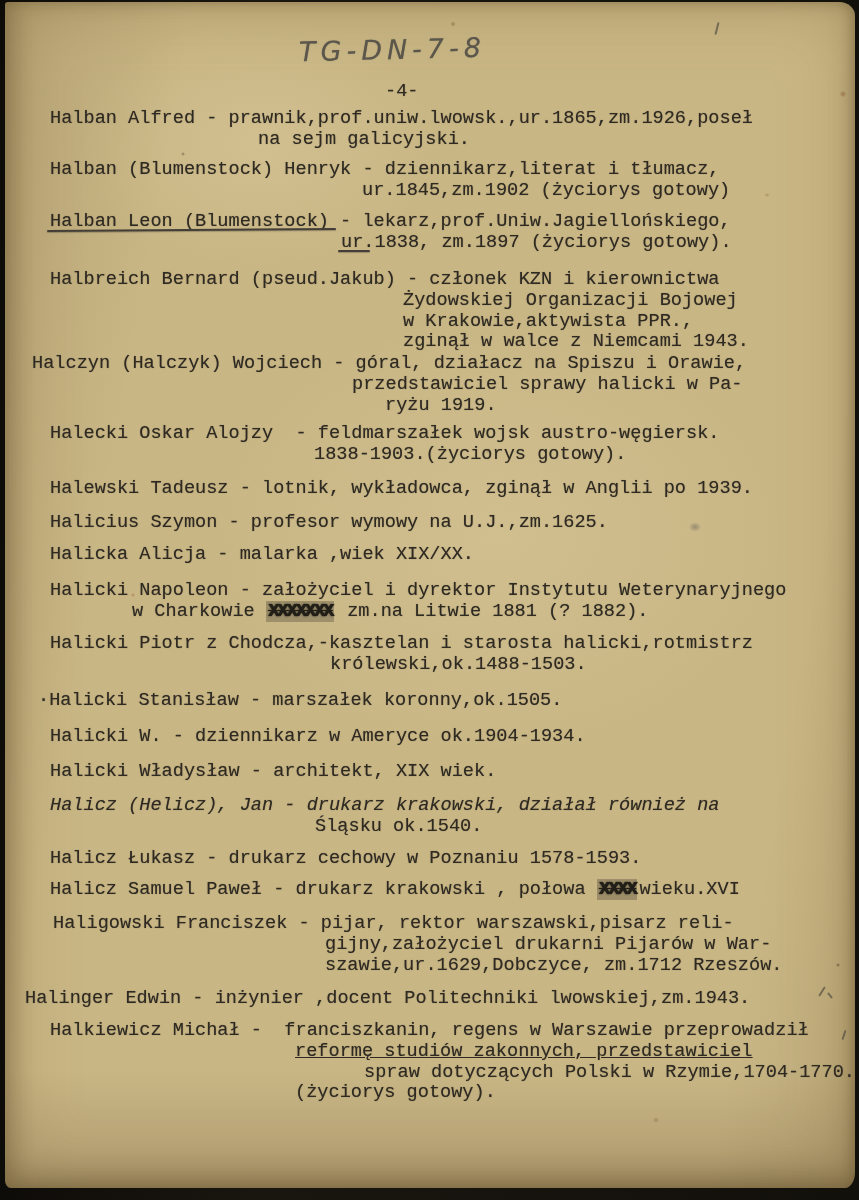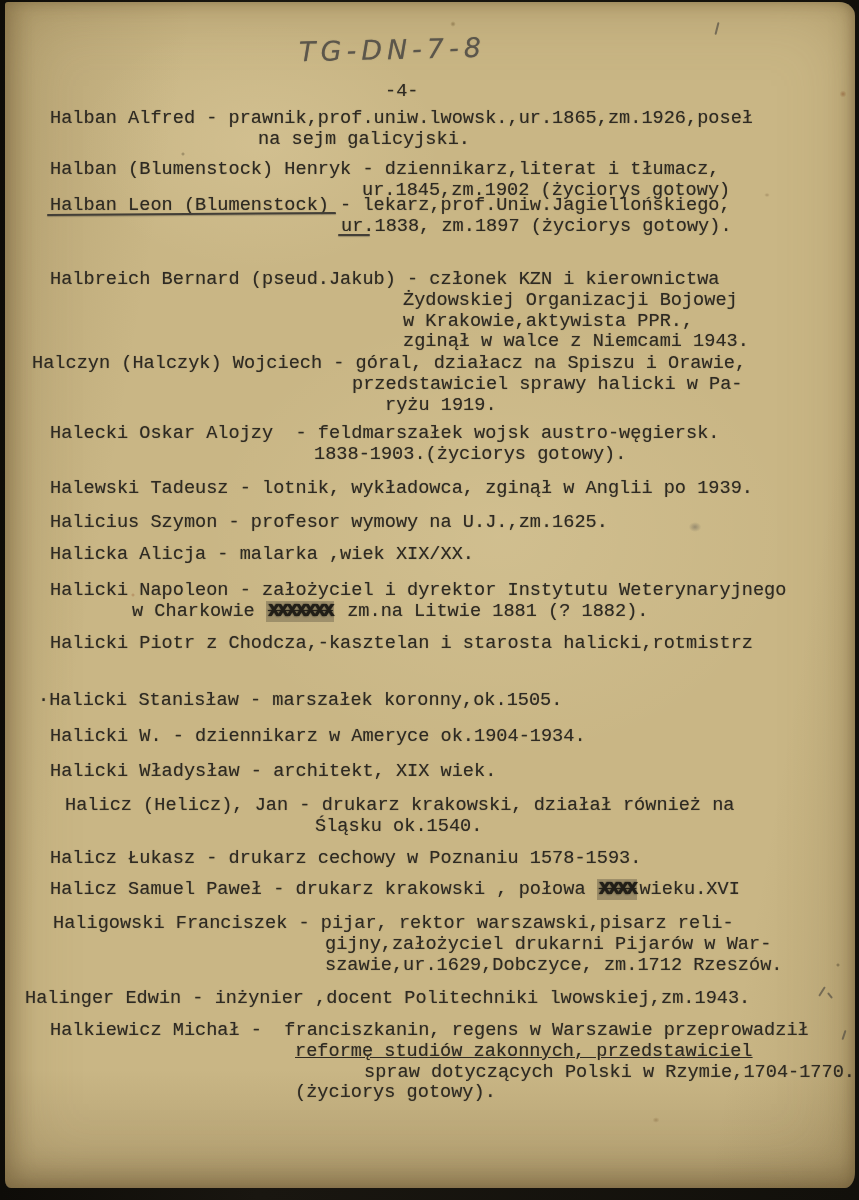--- a/index.html
+++ b/index.html
@@ -73,21 +73,21 @@
     <div class="typed pagenum">-4-</div>
     <div class="entries typed">
         <div class="entry" style="top: 107px;">
           <div class="line" style="padding-left: 45px;"><span class="seg">Halban Alfred - prawnik,prof.uniw.lwowsk.,ur.1865,zm.1926,poseł</span></div>
           <div class="line" style="padding-left: 253px;"><span class="seg">na sejm galicyjski.</span></div>
         </div>
         <div class="entry" style="top: 158px;">
           <div class="line" style="padding-left: 45px;"><span class="seg">Halban (Blumenstock) Henryk - dziennikarz,literat i tłumacz,</span></div>
           <div class="line" style="padding-left: 357px;"><span class="seg">ur.1845,zm.1902 (życiorys gotowy)</span></div>
         </div>
-        <div class="entry" style="top: 194px;">
+        <div class="entry" style="top: 210px;">
           <div class="line" style="padding-left: 45px;"><span class="seg underline">Halban Leon (Blumenstock)</span><span class="seg"> - lekarz,prof.Uniw.Jagiellońskiego,</span></div>
           <div class="line" style="padding-left: 336px;"><span class="seg underline">ur</span><span class="seg">.1838, zm.1897 (życiorys gotowy).</span></div>
         </div>
         <div class="entry" style="top: 268px;">
           <div class="line" style="padding-left: 45px;"><span class="seg">Halbreich Bernard (pseud.Jakub) - członek KZN i kierownictwa</span></div>
           <div class="line" style="padding-left: 398px;"><span class="seg">Żydowskiej Organizacji Bojowej</span></div>
           <div class="line" style="padding-left: 398px;"><span class="seg">w Krakowie,aktywista PPR.,</span></div>
           <div class="line" style="padding-left: 398px;"><span class="seg">zginął w walce z Niemcami 1943.</span></div>
         </div>
         <div class="entry" style="top: 352px;">
@@ -107,32 +107,33 @@
         </div>
         <div class="entry" style="top: 543px;">
           <div class="line" style="padding-left: 45px;"><span class="seg">Halicka Alicja - malarka ,wiek XIX/XX.</span></div>
         </div>
         <div class="entry" style="top: 579px;">
           <div class="line" style="padding-left: 45px;"><span class="seg">Halicki Napoleon - założyciel i dyrektor Instytutu Weterynaryjnego</span></div>
           <div class="line" style="padding-left: 127px;"><span class="seg">w Charkowie </span><span class="seg redacted">XXXXXXX</span><span class="seg"> zm.na Litwie 1881 (? 1882).</span></div>
         </div>
         <div class="entry" style="top: 632px;">
           <div class="line" style="padding-left: 45px;"><span class="seg">Halicki Piotr z Chodcza,-kasztelan i starosta halicki,rotmistrz</span></div>
+          <div class="line" style="padding-left: 325px;"><span class="seg">królewski,ok.1488-1503.</span></div>
         </div>
         <div class="entry" style="top: 689px;">
           <div class="line" style="padding-left: 33px;"><span class="seg">·Halicki Stanisław - marszałek koronny,ok.1505.</span></div>
         </div>
         <div class="entry" style="top: 725px;">
           <div class="line" style="padding-left: 45px;"><span class="seg">Halicki W. - dziennikarz w Ameryce ok.1904-1934.</span></div>
         </div>
         <div class="entry" style="top: 760px;">
           <div class="line" style="padding-left: 45px;"><span class="seg">Halicki Władysław - architekt, XIX wiek.</span></div>
         </div>
         <div class="entry" style="top: 794px;">
-          <div class="line" style="padding-left: 60px;"><span class="seg">Halicz (Helicz), Jan - drukarz krakowski, działał również na</span></div>
+          <div class="line" style="padding-left: 45px; font-style: italic;"><span class="seg">Halicz (Helicz), Jan - drukarz krakowski, działał również na</span></div>
           <div class="line" style="padding-left: 310px;"><span class="seg">Śląsku ok.1540.</span></div>
         </div>
         <div class="entry" style="top: 847px;">
           <div class="line" style="padding-left: 45px;"><span class="seg">Halicz Łukasz - drukarz cechowy w Poznaniu 1578-1593.</span></div>
         </div>
         <div class="entry" style="top: 878px;">
           <div class="line" style="padding-left: 45px;"><span class="seg">Halicz Samuel Paweł - drukarz krakowski , połowa </span><span class="seg redacted">XXXX</span><span class="seg">wieku.XVI</span></div>
         </div>
         <div class="entry" style="top: 912px;">
           <div class="line" style="padding-left: 48px;"><span class="seg">Haligowski Franciszek - pijar, rektor warszawski,pisarz reli-</span></div>

